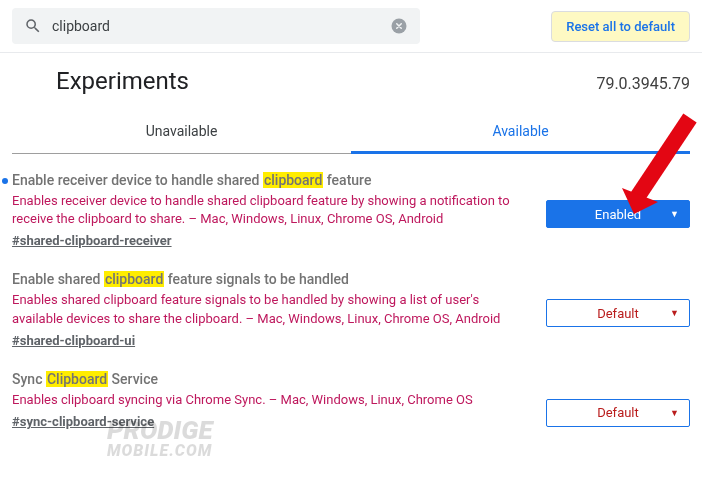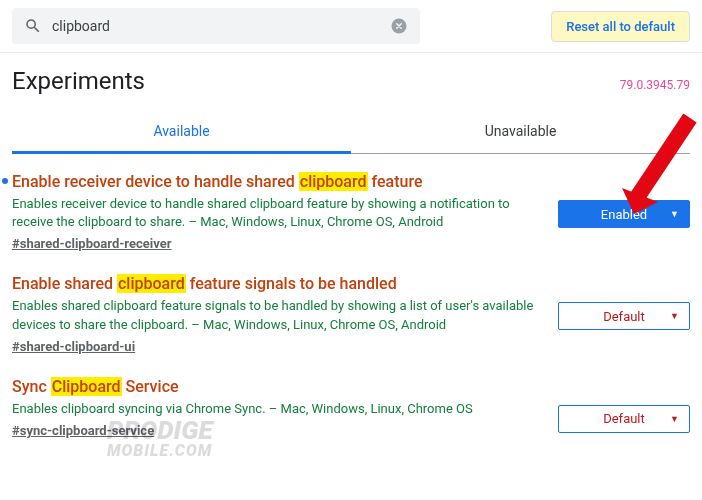--- a/index.html
+++ b/index.html
@@ -5,35 +5,35 @@
 * { margin:0; padding:0; box-sizing:border-box; font-family:Roboto,Arial,sans-serif; }
 body { width:702px; height:500px; background:#fff; position:relative; overflow:hidden; }
 .topbar { display:flex; align-items:center; padding:8px 12px; gap:12px; }
 .searchbox { flex:0 0 408px; height:36px; background:#f1f3f4; border-radius:4px; display:flex; align-items:center; padding:0 12px; gap:10px; }
 .searchbox input { flex:1; border:none; background:transparent; outline:none; font-size:14px; color:#3c4043; }
 .icon-svg { display:block; }
 .clear-btn { cursor:pointer; background:none; border:none; padding:0; }
 .spacer { flex:1; }
 .reset-btn { border:1px solid #dadce0; background:#fef9c3; color:#1a73e8; font-size:13px; font-weight:500; padding:7px 14px; border-radius:4px; cursor:pointer; }
 .rule { height:1px; background:#e8eaed; }
-.headrow { display:flex; align-items:baseline; padding:14px 12px 8px 12px; }
+.headrow { display:flex; align-items:baseline; padding:14px 12px 8px 12px;margin-left:44px; }
 .headrow h1 { font-size:24px; font-weight:400; color:#202124; }
-.ver { font-size:12px; color:#ec4899; }
+.ver { font-size:16px; color:#404040; }
 .tabs { display:flex; margin:12px 12px 0 12px; }
 .tab { flex:1; text-align:center; font-size:14px; padding:8px 0 12px 0; cursor:pointer; }
 .tab.active { color:#1a73e8; border-bottom:3px solid #1a73e8; }
 .tab.inactive { color:#3c4043; border-bottom:1px solid #9e9e9e; }
 .exp { padding:18px 12px 4px 12px; display:flex; gap:24px; position:relative; }
 .exp .dot { position:absolute; left:2px; top:24px; width:6px; height:6px; background:#1a73e8; border-radius:50%; }
 .exp-left { flex:1; }
-.exp-title { font-size:16px; color:#c2410c; margin-bottom:4px; font-weight:500; }
-.exp-desc { font-size:13px; color:#15803d; line-height:1.4; margin-bottom:2px; }
+.exp-title { font-size:14px; color:#737373; margin-bottom:4px; font-weight:500; }
+.exp-desc { font-size:13px; color:#be185d; line-height:1.4; margin-bottom:2px; }
 .exp-hash { font-size:13px; color:#5f6368; text-decoration:underline; display:inline-block;font-weight:bold; }
 .exp-right { flex:0 0 132px; padding-top:28px; }
-.sel { width:132px; height:28px; border:1px solid #1a73e8; font-size:13px; display:flex; align-items:center; justify-content:center; position:relative; border-radius:2px; cursor:pointer; }
+.sel { width:144px; height:28px; border:1px solid #1a73e8; font-size:13px; display:flex; align-items:center; justify-content:center; position:relative; border-radius:2px; cursor:pointer; }
 .sel.filled { background:#1a73e8; color:#fff; }
 .sel.outline { background:#fff; color:#b91c1c; }
 .sel .tri { position:absolute; right:10px; font-size:9px; }
 mark { background:#ffed00; color:inherit; padding:0 1px; }
 .arrow { position:absolute; left:620px; top:110px; pointer-events:none; }
 .wm { position:absolute; left:107px; top:418px; font-family:Arial,sans-serif; color:rgba(0,0,0,0.14); line-height:0.95; pointer-events:none; font-style:italic; }
 .wm .l1 { font-size:26px; font-weight:900; letter-spacing:0px; }
 .wm .l2 { font-size:16px; font-weight:900; letter-spacing:1px; }
 </style>
 </head>
@@ -57,22 +57,22 @@
 </div>
 <div class="rule"></div>
 
 <div class="headrow">
   <h1>Experiments</h1>
   <div class="spacer"></div>
   <span class="ver">79.0.3945.79</span>
 </div>
 
 <div class="tabs">
+  <div class="tab inactive">Unavailable</div>
   <div class="tab active">Available</div>
-  <div class="tab inactive">Unavailable</div>
 </div>
 
 <div id="exp-list">
     <div class="exp">
       <span class="dot"></span>
       <div class="exp-left"><div class="exp-title">Enable receiver device to handle shared <mark>clipboard</mark> feature</div><div class="exp-desc">Enables receiver device to handle shared clipboard feature by showing a notification to receive the clipboard to share. – Mac, Windows, Linux, Chrome OS, Android</div><a class="exp-hash">#shared-clipboard-receiver</a></div>
       <div class="exp-right">
         <div class="sel filled">
           <span>Enabled</span>
           <span class="tri">▼</span>

